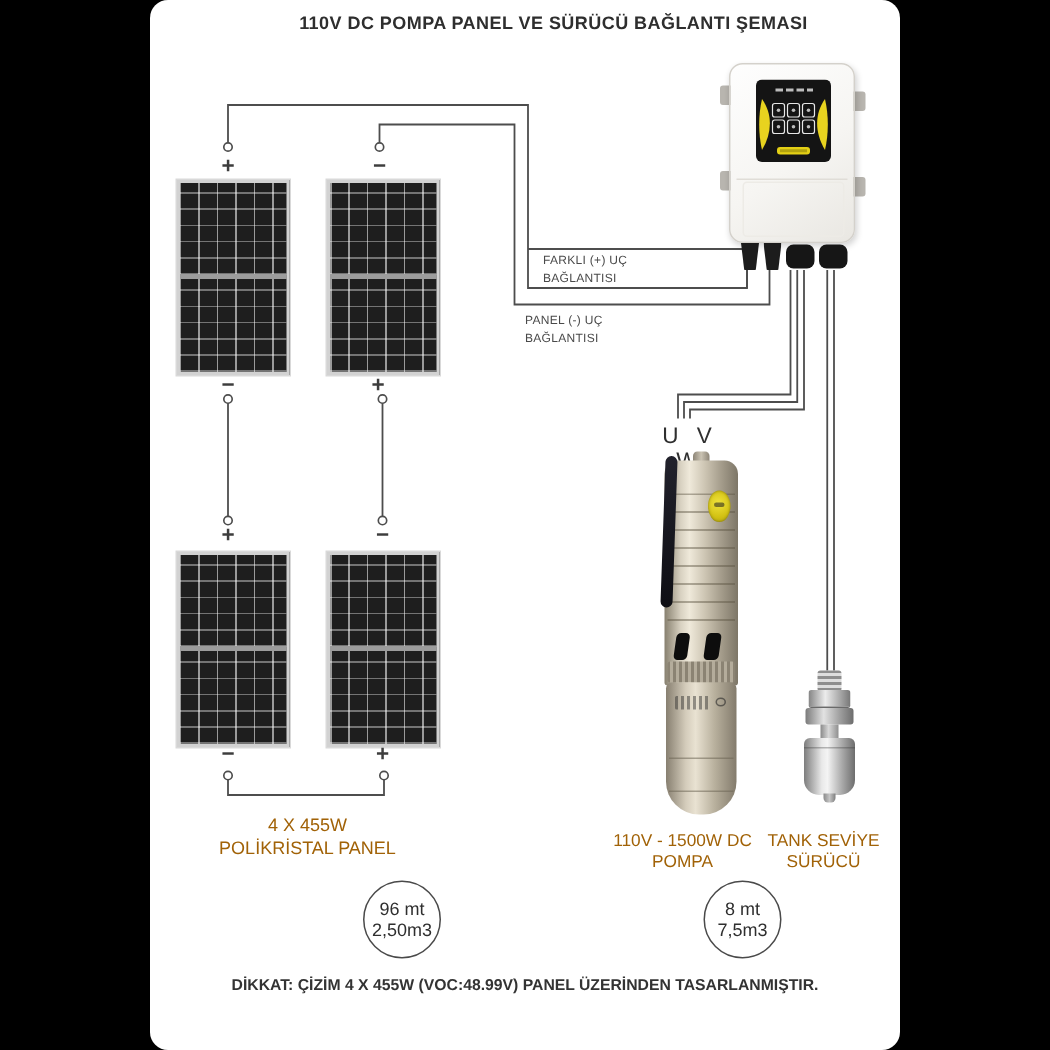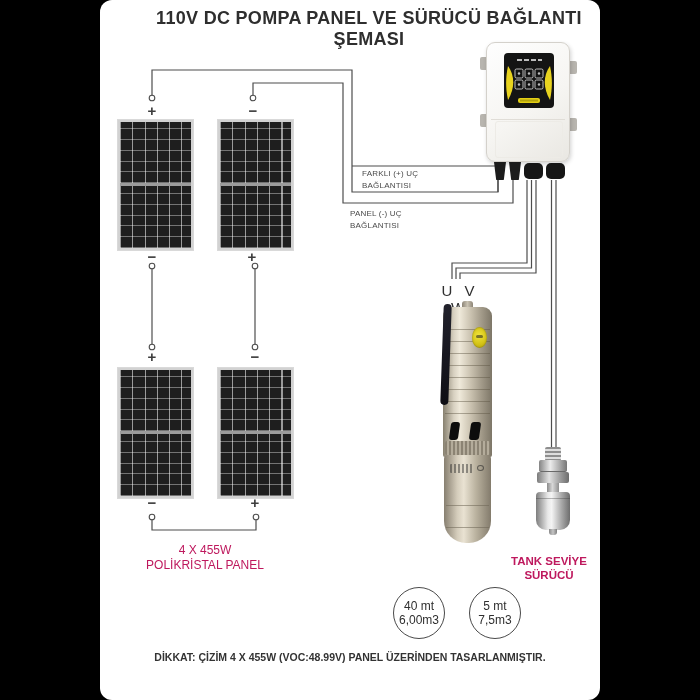--- a/index.html
+++ b/index.html
@@ -11,21 +11,21 @@
     position:relative;
     overflow:hidden;
   }
   .card {
     position:absolute; left:100px; top:0; width:500px; height:700px;
     background:#ffffff; border-radius:12px;
   }
   .abs { position:absolute; }
   .title {
     position:absolute; left:0; top:8px; width:100%;
-    text-align:center; font-size:18px; font-weight:700;
+    text-align:center; font-size:12px; font-weight:700;
     letter-spacing:.3px; color:#2e2e2e;padding-left:38px;
   }
   
   .solar-panel {
     position:absolute; width:75px; height:130px;
     background-color:#1e1e1e;
     background-image:
       linear-gradient(180deg, rgba(0,0,0,0) 0 61px, #9c9c9c 61px 64px, rgba(0,0,0,0) 64px),
       repeating-linear-gradient(90deg, rgba(255,255,255,.55) 0 1px, rgba(0,0,0,0) 1px 12.3px),
       repeating-linear-gradient(0deg, rgba(255,255,255,.38) 0 1px, rgba(0,0,0,0) 1px 10.8px);
@@ -104,25 +104,25 @@
   .fs-nut2 { position:absolute; left:3px; top:25px; width:32px; height:11px; background:linear-gradient(90deg,#7b7b7b,#e2e2e2 38%,#9e9e9e 72%,#6d6d6d); border-radius:2px; }
   .fs-neck { position:absolute; left:13px; top:36px; width:12px; height:10px; background:linear-gradient(90deg,#8a8a8a,#d8d8d8 45%,#8f8f8f); }
   .fs-float {
     position:absolute; left:2px; top:45px; width:34px; height:38px;
     background:linear-gradient(90deg,#7d7d7d,#e9e9e9 35%,#f4f4f4 46%,#ababab 74%,#6d6d6d);
     border-radius:4px 4px 10px 10px;
   }
   .fs-float::before { content:""; position:absolute; left:0; right:0; top:6px; height:1px; background:rgba(60,60,60,.35); }
   .fs-tip { position:absolute; left:15px; top:82px; width:8px; height:6px; background:linear-gradient(90deg,#8a8a8a,#c5c5c5,#7f7f7f); border-radius:0 0 3px 3px; }
   
-  .caption { position:absolute; text-align:center; color:#be185d; }
+  .caption { position:absolute; text-align:center; color:#a16207; }
   .caption .l1, .caption .l2 { display:block; }
   .array-caption { left:30px; top:543px; width:150px; font-size:12px; line-height:15px; }
   .pump-caption { left:295px; top:554px; width:120px; font-size:11.5px; line-height:14px; }
-  .sensor-caption { left:399px; top:554px; width:100px; font-size:11.5px; line-height:14px;font-weight:bold; }
+  .sensor-caption { left:399px; top:554px; width:100px; font-size:11.5px; line-height:14px; }
   
   .perf-circle {
     position:absolute; top:587px; width:52px; height:52px;
     border:1.5px solid #4a4a4a; border-radius:50%;
     text-align:center; font-size:12px; line-height:14px; padding-top:11px; color:#2f2f2f;
   }
   
   .warning { position:absolute; left:18px; top:649px; width:464px; text-align:center; font-size:10.5px; font-weight:600; line-height:16px; color:#333; }
 </style>
 </head>
@@ -252,31 +252,35 @@
     <div class="fs-nut2"></div>
     <div class="fs-neck"></div>
     <div class="fs-float"></div>
     <div class="fs-tip"></div>
   </div>
 
   <div class="caption array-caption">
     <span class="l1">4 X 455W</span>
     <span class="l2">POLİKRİSTAL PANEL</span>
   </div>
+  <div class="caption pump-caption">
+    <span class="l1">110V - 1500W DC</span>
+    <span class="l2">POMPA</span>
+  </div>
   <div class="caption sensor-caption">
     <span class="l1">TANK SEVİYE</span>
     <span class="l2">SÜRÜCÜ</span>
   </div>
 
-  <div class="perf-circle" style="left:293px">
-    <span>40 mt</span><br>
-    <span>6,00m3</span>
+  <div class="perf-circle" style="left:142px">
+    <span>96 mt</span><br>
+    <span>2,50m3</span>
   </div>
   <div class="perf-circle" style="left:369px">
-    <span>5 mt</span><br>
+    <span>8 mt</span><br>
     <span>7,5m3</span>
   </div>
 
   <div class="warning">
     <span>DİKKAT: ÇİZİM 4 X 455W (VOC:48.99V) PANEL ÜZERİNDEN  TASARLANMIŞTIR.</span><br>
   </div>
 
 </div>
 
 </body></html>

